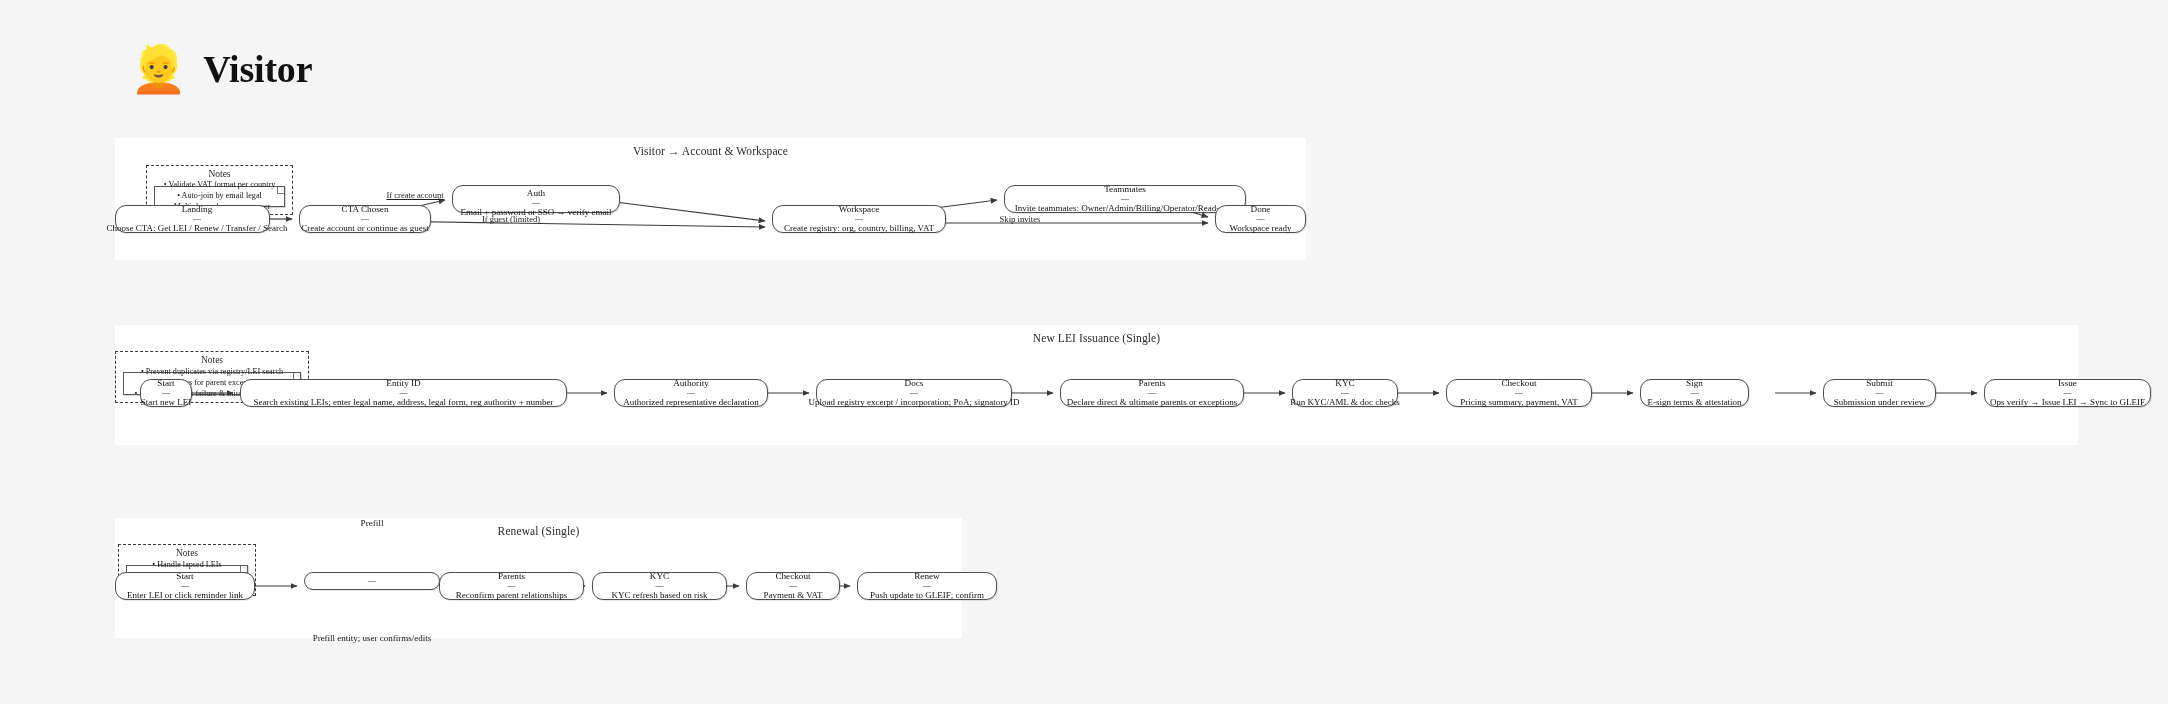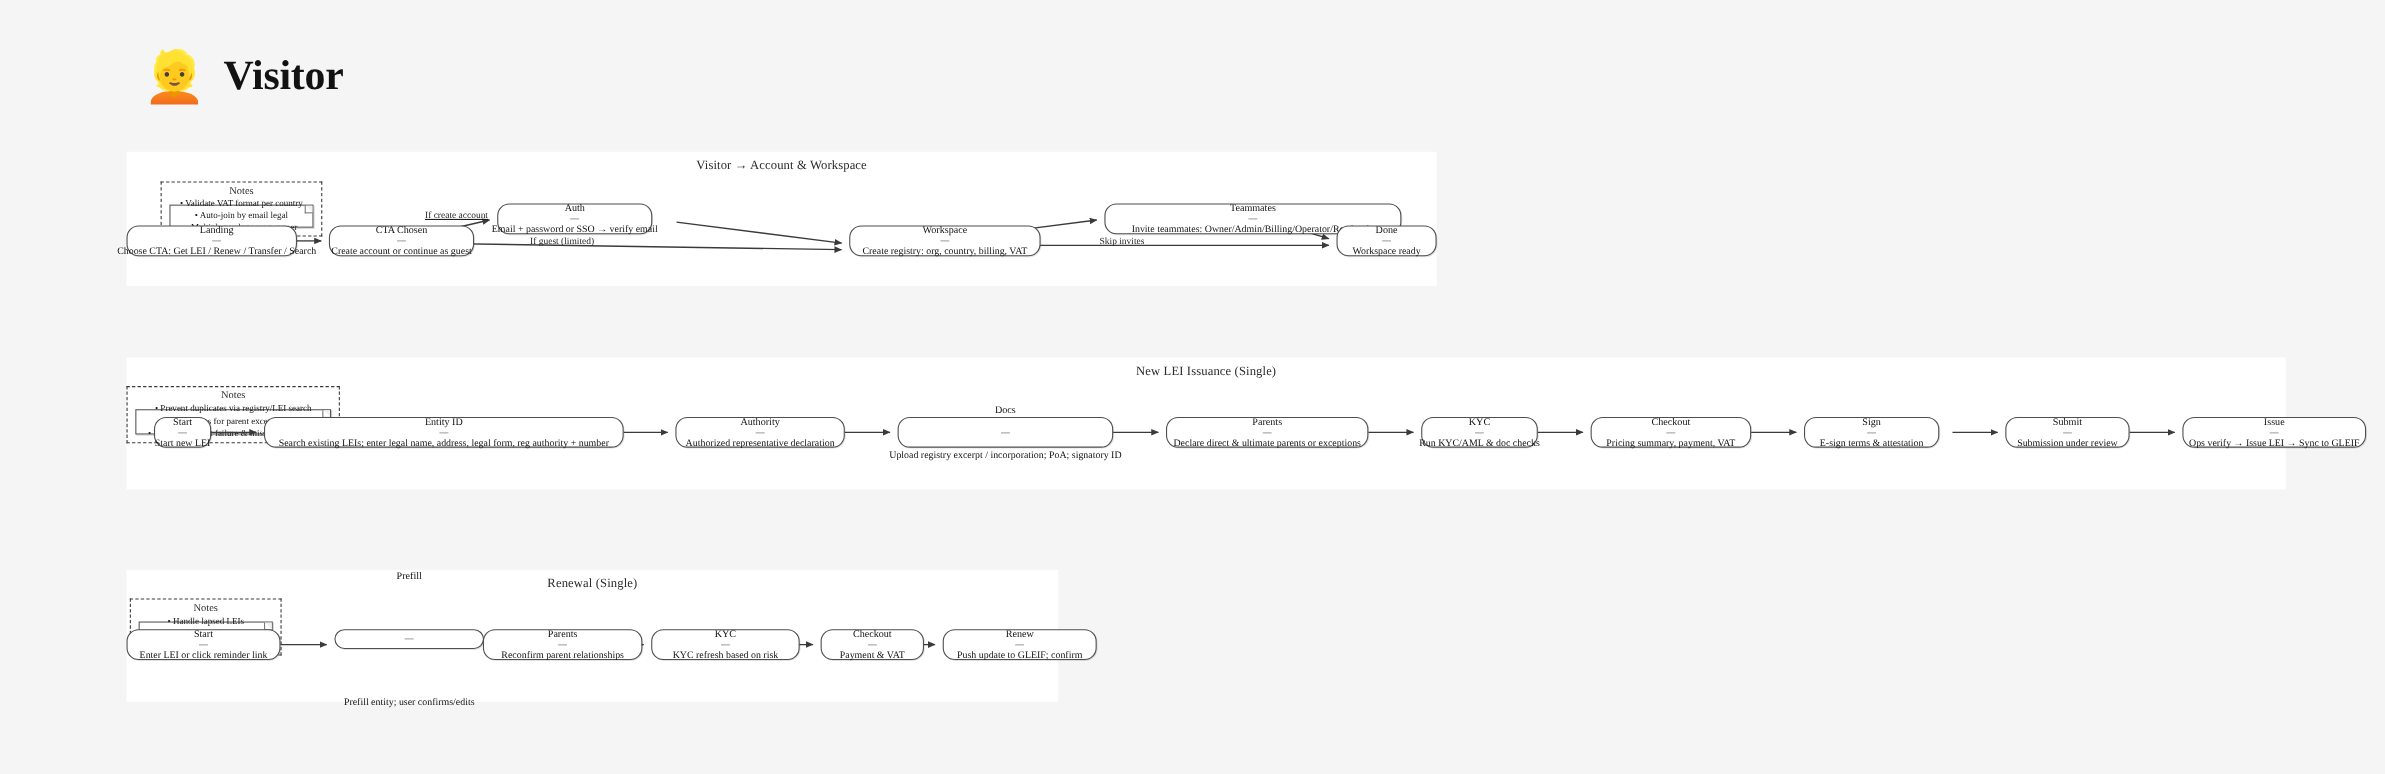--- a/index.html
+++ b/index.html
@@ -201,33 +201,33 @@
       <div class="node-sep">—</div>
       <div class="node-sub">Choose CTA: Get LEI / Renew / Transfer / Search</div>
     </div>
 
     <div class="node" style="left:184px; top:67px; width:132px; height:28px;">
       <div class="node-title">CTA Chosen</div>
       <div class="node-sep">—</div>
       <div class="node-sub">Create account or continue as guest</div>
     </div>
 
-    <div class="node" style="left:337px; top:47px; width:141px; height:28px;">
+    <div class="node" style="left:337px; top:47px; width:168px; height:28px;justify-content:space-between;">
       <div class="node-title">Auth</div>
       <div class="node-sep">—</div>
       <div class="node-sub">Email + password or SSO → verify email</div>
     </div>
 
     <div class="node" style="left:657px; top:67px; width:174px; height:28px;">
       <div class="node-title">Workspace</div>
       <div class="node-sep">—</div>
       <div class="node-sub">Create registry: org, country, billing, VAT</div>
     </div>
 
-    <div class="node" style="left:889px; top:47px; width:270px; height:28px;">
+    <div class="node" style="left:889px; top:47px; width:242px; height:28px;">
       <div class="node-title">Teammates</div>
       <div class="node-sep">—</div>
       <div class="node-sub">Invite teammates: Owner/Admin/Billing/Operator/Read-only</div>
     </div>
 
     <div class="node" style="left:1100px; top:67px; width:91px; height:28px;">
       <div class="node-title">Done</div>
       <div class="node-sep">—</div>
       <div class="node-sub">Workspace ready</div>
     </div>
@@ -275,21 +275,21 @@
       <div class="node-sep">—</div>
       <div class="node-sub">Search existing LEIs; enter legal name, address, legal form, reg authority + number</div>
     </div>
 
     <div class="node" style="left:499px; top:54px; width:154px; height:28px;">
       <div class="node-title">Authority</div>
       <div class="node-sep">—</div>
       <div class="node-sub">Authorized representative declaration</div>
     </div>
 
-    <div class="node" style="left:701px; top:54px; width:196px; height:28px;gap:11px;">
+    <div class="node" style="left:701px; top:54px; width:196px; height:28px;">
       <div class="node-title">Docs</div>
       <div class="node-sep">—</div>
       <div class="node-sub">Upload registry excerpt / incorporation; PoA; signatory ID</div>
     </div>
 
     <div class="node" style="left:945px; top:54px; width:184px; height:28px;">
       <div class="node-title">Parents</div>
       <div class="node-sep">—</div>
       <div class="node-sub">Declare direct &amp; ultimate parents or exceptions</div>
     </div>
@@ -299,21 +299,21 @@
       <div class="node-sep">—</div>
       <div class="node-sub">Run KYC/AML &amp; doc checks</div>
     </div>
 
     <div class="node" style="left:1331px; top:54px; width:146px; height:28px;">
       <div class="node-title">Checkout</div>
       <div class="node-sep">—</div>
       <div class="node-sub">Pricing summary, payment, VAT</div>
     </div>
 
-    <div class="node" style="left:1525px; top:54px; width:123px; height:28px;">
+    <div class="node" style="left:1525px; top:54px; width:109px; height:28px;">
       <div class="node-title">Sign</div>
       <div class="node-sep">—</div>
       <div class="node-sub">E-sign terms &amp; attestation</div>
     </div>
 
     <div class="node" style="left:1708px; top:54px; width:113px; height:28px;">
       <div class="node-title">Submit</div>
       <div class="node-sep">—</div>
       <div class="node-sub">Submission under review</div>
     </div>

